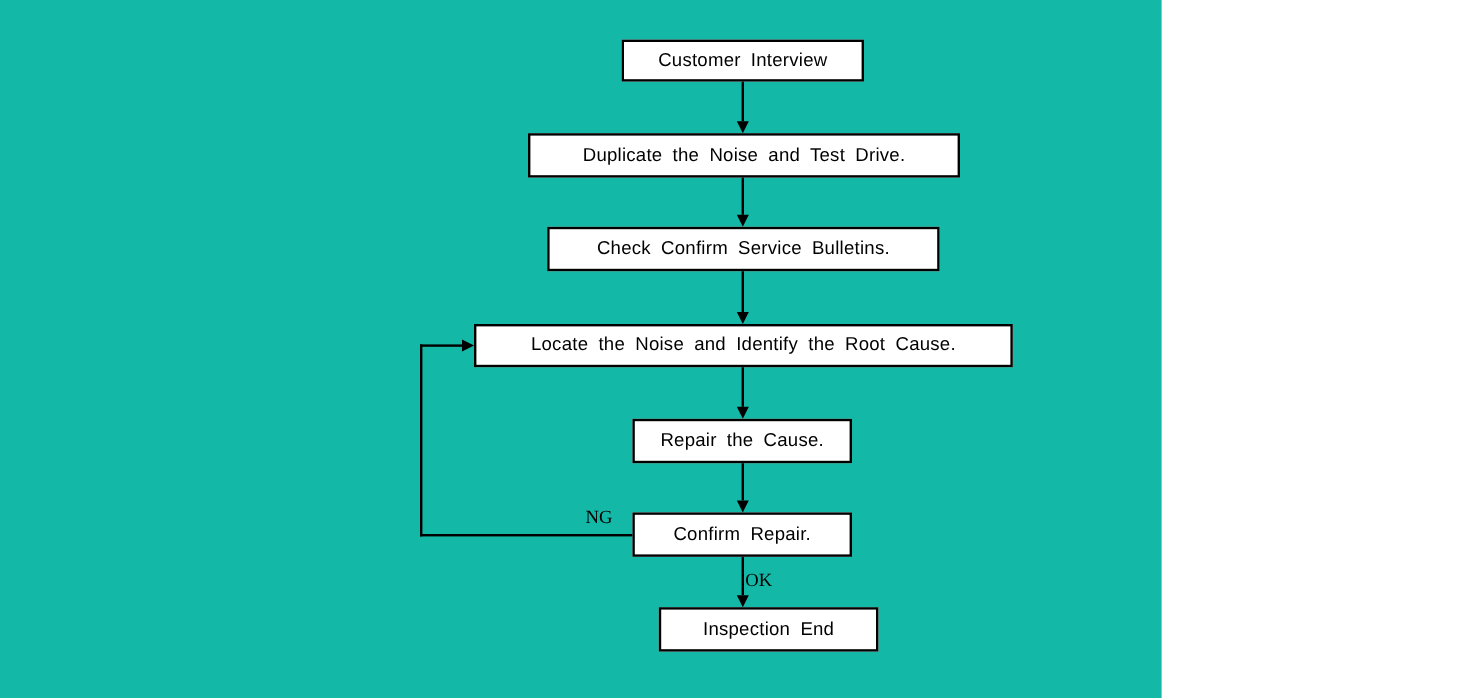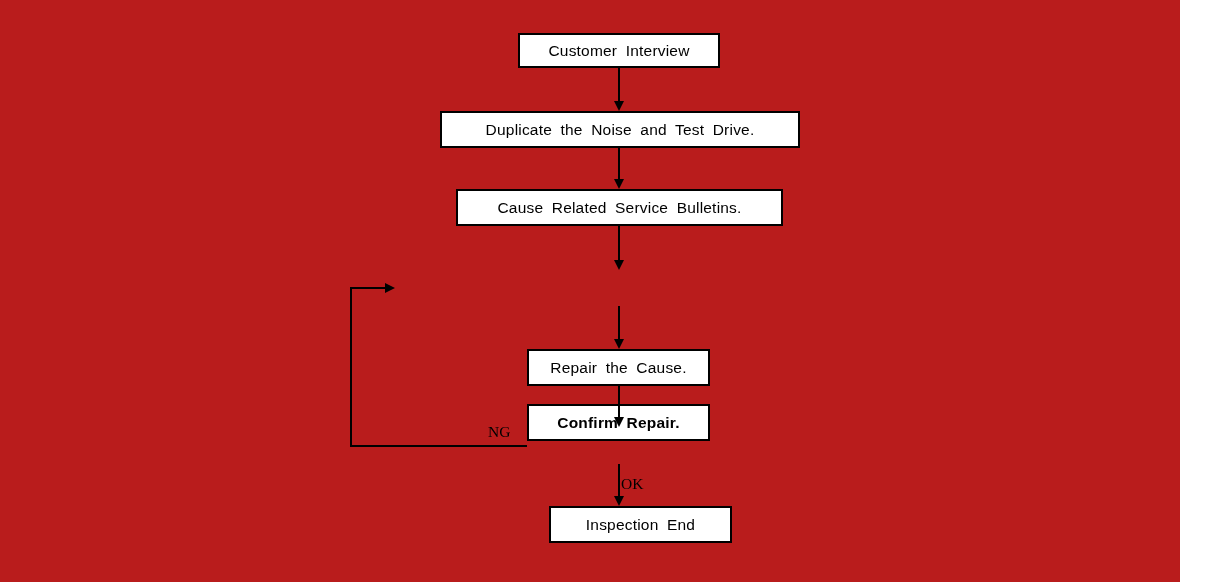--- a/index.html
+++ b/index.html
@@ -3,23 +3,23 @@
 <meta charset="utf-8">
 <title>Noise Diagnosis Flowchart</title>
 <style>
   html, body {
     margin: 0;
     padding: 0;
     background: #ffffff;
   }
   #canvas {
     position: relative;
-    width: 1180px;
+    width: 968px;
     height: 582px;
-    background: #b91c1c;
+    background: #14b8a6;
     overflow: hidden;
     font-family: "Liberation Sans", "DejaVu Sans", sans-serif;
   }
   .node {
     position: absolute;
     box-sizing: border-box;
     border: 2px solid #000000;
     background: #ffffff;
     display: flex;
     align-items: center;
@@ -75,29 +75,32 @@
 
   <div class="node" style="left:518px; top:33px; width:202px; height:35px;">
     <span class="node-label">Customer Interview</span>
   </div>
 
   <div class="node" style="left:440px; top:111px; width:360px; height:37px;">
     <span class="node-label">Duplicate the Noise and Test Drive.</span>
   </div>
 
   <div class="node" style="left:456px; top:189px; width:327px; height:37px;">
-    <span class="node-label">Cause Related Service Bulletins.</span>
+    <span class="node-label">Check Confirm Service Bulletins.</span>
   </div>
 
+  <div class="node" style="left:395px; top:270px; width:449px; height:36px;">
+    <span class="node-label">Locate the Noise and Identify the Root Cause.</span>
+  </div>
 
   <div class="node" style="left:527px; top:349px; width:183px; height:37px;">
     <span class="node-label">Repair the Cause.</span>
   </div>
 
-  <div class="node" style="left:527px; top:404px; width:183px; height:37px;font-weight:bold;">
+  <div class="node" style="left:527px; top:427px; width:183px; height:37px;">
     <span class="node-label">Confirm Repair.</span>
   </div>
 
   <div class="node" style="left:527px; top:506px; width:183px; height:37px;margin-left:22px;">
     <span class="node-label">Inspection End</span>
   </div>
 
   <div class="vline" style="left:618px; top:68px; height:33px;"></div>
   <div class="arrow-down" style="left:614px; top:101px;"></div>
 

